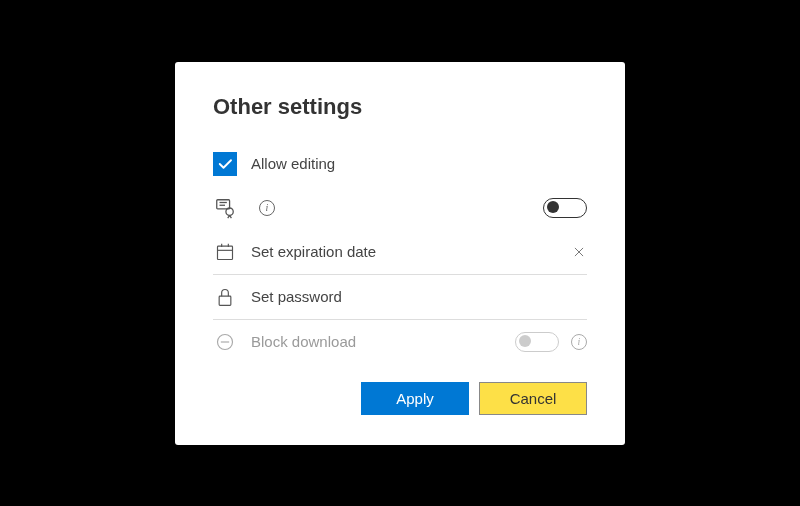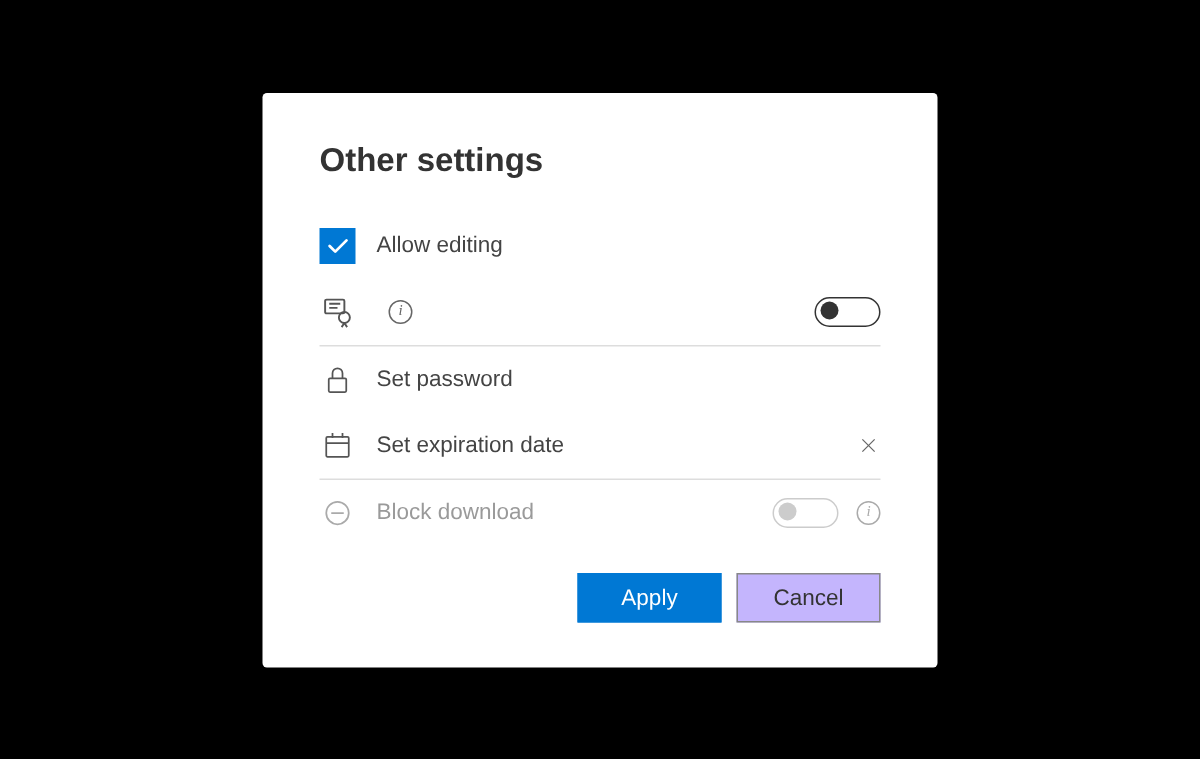--- a/index.html
+++ b/index.html
@@ -123,31 +123,31 @@
     }
     .button-row {
       display: flex;
       justify-content: flex-end;
       gap: 10px;
       margin-top: 18px;
     }
     .btn {
       font-size: 15px;
       padding: 7px 0;
-      width: 96px;
+      width: 108px;
       cursor: pointer;
       font-family: inherit;
     }
     .btn-primary {
       background: #0078d4;
       color: #fff;
       border: 1px solid #0078d4;
     }
     .btn-secondary {
-      background: #c4b5fd;
+      background: #fde047;
       color: #333;
       border: 1px solid #888;
     }
   </style>
 </head>
 <body>
 
 <div class="dialog">
   <div class="title">Other settings</div>
 
@@ -168,30 +168,20 @@
         <line x1="6" y1="9" x2="12" y2="9"></line>
         <circle cx="17" cy="16" r="4"></circle>
         <path d="M17 20 L15 23 M17 20 L19 23"></path>
       </svg>
     </div>
     <div class="info-icon">i</div>
     <div class="spacer"></div>
     <div class="toggle">
       <div class="knob"></div>
     </div>
-  </div>
-
-  <div class="row divider-top">
-    <div class="icon-slot">
-      <svg width="20" height="22" viewBox="0 0 24 24" fill="none" stroke="#555" stroke-width="1.4">
-        <rect x="5" y="11" width="14" height="11" rx="1"></rect>
-        <path d="M8 11 V7 a4 4 0 0 1 8 0 V11"></path>
-      </svg>
-    </div>
-    <div class="label">Set password</div>
   </div>
 
   <div class="row">
     <div class="icon-slot">
       <svg width="20" height="20" viewBox="0 0 24 24" fill="none" stroke="#555" stroke-width="1.4">
         <rect x="3" y="5" width="18" height="16" rx="1"></rect>
         <line x1="3" y1="10" x2="21" y2="10"></line>
         <line x1="8" y1="2" x2="8" y2="6"></line>
         <line x1="16" y1="2" x2="16" y2="6"></line>
         <line x1="8" y1="14" x2="8" y2="14" stroke-width="2"></line>
@@ -206,20 +196,30 @@
     <div class="x-icon">
       <svg width="14" height="14" viewBox="0 0 24 24" fill="none" stroke="#666" stroke-width="1.5">
           <line x1="5" y1="5" x2="19" y2="19"></line>
           <line x1="19" y1="5" x2="5" y2="19"></line>
         </svg>
     </div>
   </div>
 
   <div class="row divider-top">
     <div class="icon-slot">
+      <svg width="20" height="22" viewBox="0 0 24 24" fill="none" stroke="#555" stroke-width="1.4">
+        <rect x="5" y="11" width="14" height="11" rx="1"></rect>
+        <path d="M8 11 V7 a4 4 0 0 1 8 0 V11"></path>
+      </svg>
+    </div>
+    <div class="label">Set password</div>
+  </div>
+
+  <div class="row divider-top">
+    <div class="icon-slot">
       <svg width="20" height="20" viewBox="0 0 24 24" fill="none" stroke="#aaa" stroke-width="1.4">
         <circle cx="12" cy="12" r="9"></circle>
         <line x1="7" y1="12" x2="17" y2="12"></line>
       </svg>
     </div>
     <div class="label disabled">Block download</div>
     <div class="spacer"></div>
     <div class="toggle disabled">
       <div class="knob"></div>
     </div>

